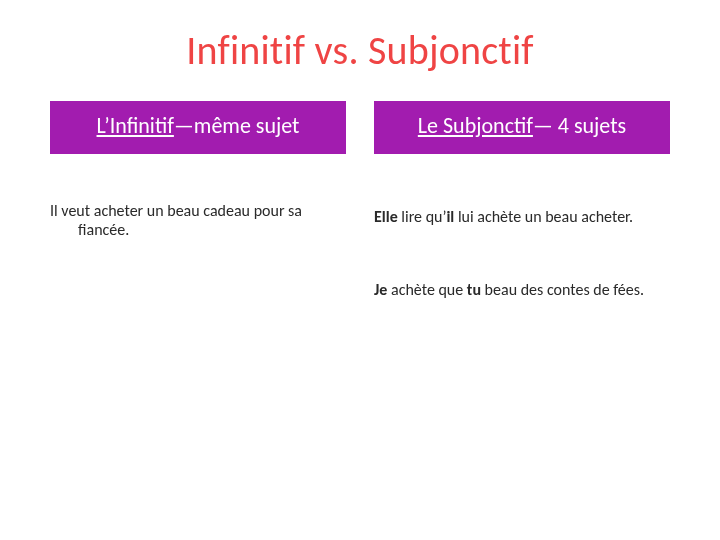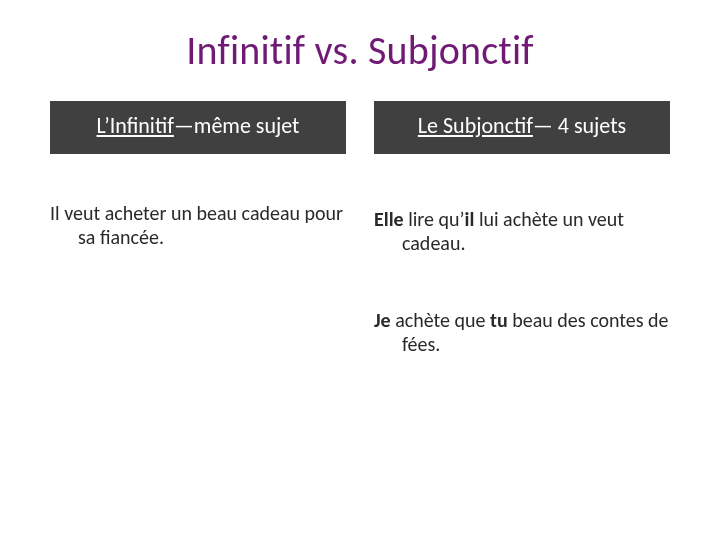--- a/index.html
+++ b/index.html
@@ -12,47 +12,47 @@
   .slide {
     width: 720px;
     height: 540px;
     position: relative;
     padding: 20px 50px 20px 50px;
   }
   .title {
     font-size: 40px;
     font-weight: 400;
     text-align: center;
-    color: #701a75;
+    color: #ef4444;
     margin-top: 6px;
     margin-bottom: 26px;
     letter-spacing: 0.2px;
   }
   .cols {
     display: flex;
     gap: 28px;
   }
   .col {
     flex: 1 1 0;
     min-width: 0;
   }
   .header-box {
-    background: #404040;
+    background: #a21caf;
     color: #fff;
     font-size: 22px;
     font-weight: 400;
     text-align: center;
     padding: 12px 10px 16px 10px;
     line-height: 1.15;
     margin-bottom: 48px;
     white-space: nowrap;
   }
   .header-box .u { text-decoration: underline; }
   .example {
-    font-size: 20px;
+    font-size: 16px;
     color: #2a2a2a;
     line-height: 1.18;
     padding-left: 0;
     text-indent: 0;
     margin-bottom: 48px;
   }
   .example .hang {
     display: block;
     padding-left: 28px;
     text-indent: -28px;
@@ -79,21 +79,21 @@
       </div>
 
     </div>
 
     <div class="col right">
       <div class="header-box">
         <span class="u">Le Subjonctif</span><span>— 4 sujets</span>
       </div>
 
       <div class="example">
-        <span class="hang"><b>Elle</b><span> lire qu’</span><b>il</b><span> lui achète un veut cadeau.</span></span>
+        <span class="hang"><b>Elle</b><span> lire qu’</span><b>il</b><span> lui achète un beau acheter.</span></span>
       </div>
 
       <div class="example">
         <span class="hang"><b>Je</b><span> achète que </span><b>tu</b><span> beau des contes de fées.</span></span>
       </div>
     </div>
 
   </div>
 </div>
 

